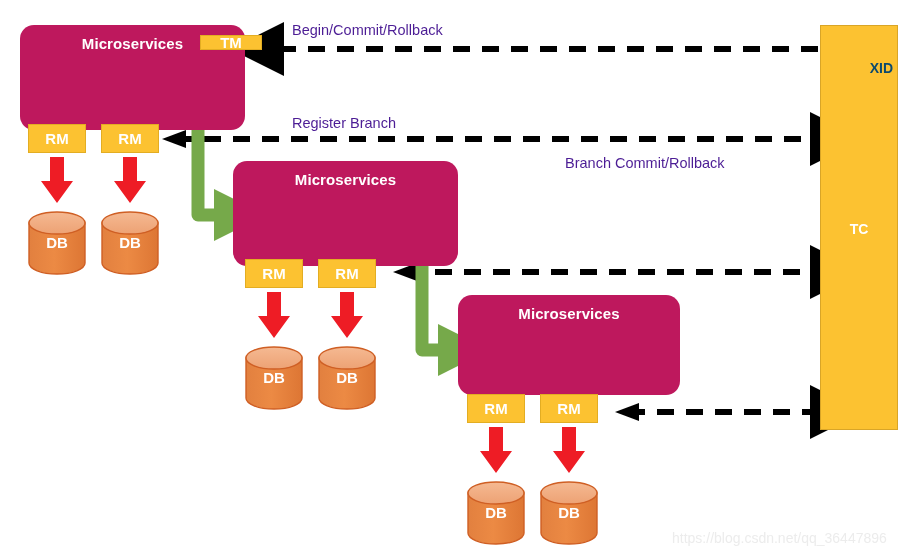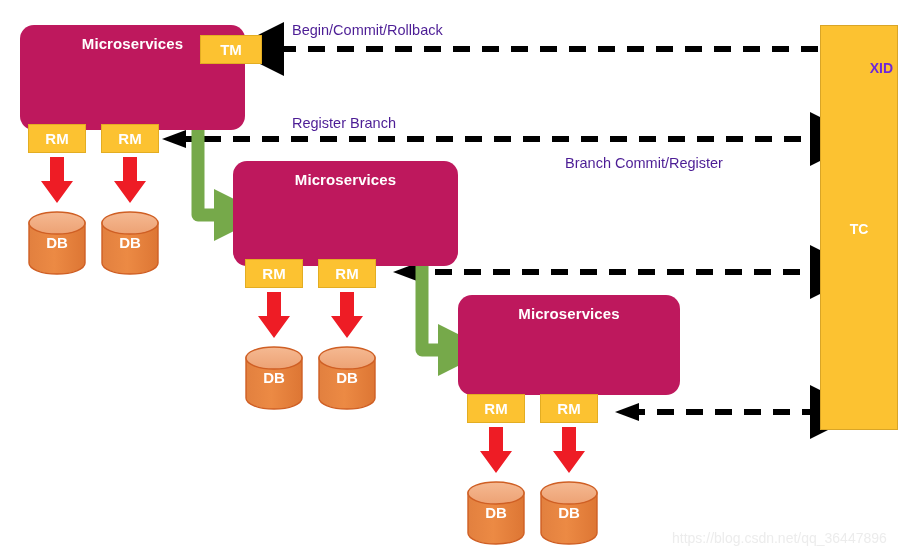--- a/index.html
+++ b/index.html
@@ -75,21 +75,21 @@
   }
   .edge-label {
     position: absolute;
     color: #4c1d95;
     font-size: 14.5px;
     font-family: "Liberation Sans", sans-serif;
     white-space: nowrap;
   }
   .edge-label.bold {
     font-weight: bold;
-    color: #6d28d9;
+    color: #0c4a6e;
     font-size: 14px;
   }
   .db-label {
     position: absolute;
     color: #ffffff;
     font-weight: bold;
     font-size: 15px;
     font-family: "Liberation Sans", sans-serif;
     text-align: center;
     width: 56px;
@@ -201,21 +201,21 @@
     </g>
     <g>
       <path d="M541,493 v40 a28,11 0 0 0 56,0 v-40 z" fill="url(#dbBody)" stroke="#cf5f24" stroke-width="1.4"></path>
       <ellipse cx="569" cy="493" rx="28" ry="11" fill="url(#dbTop)" stroke="#cf5f24" stroke-width="1.4"></ellipse>
     </g>
   </svg>
 
   <div class="ms-box" style="left:20px; top:25px; width:225px; height:105px;">
     <div class="ms-label">Microservices</div>
   </div>
-  <div class="chip" style="left:200px; top:35px; width:62px; height:29px;">
+  <div class="chip" style="left:200px; top:35px; width:62px; height:15px;">
     <span>TM</span>
   </div>
   <div class="chip" style="left:28px; top:124px; width:58px; height:29px;">
     <span>RM</span>
   </div>
   <div class="chip" style="left:101px; top:124px; width:58px; height:29px;">
     <span>RM</span>
   </div>
   <div class="db-label" style="left:29px; top:234px;">DB</div>
   <div class="db-label" style="left:102px; top:234px;">DB</div>
@@ -247,17 +247,17 @@
   <div class="tc-box" style="left:820px; top:25px; width:78px; height:405px;">
     <div class="tc-label" style="top:195px;">TC</div>
   </div>
 
   <div class="edge-label" style="left:292px; top:22px;">Begin/Commit/Rollback</div>
 
   <div class="edge-label bold" style="left:893px; top:60px; transform:translateX(-100%);">XID</div>
 
   <div class="edge-label" style="left:292px; top:115px;">Register Branch</div>
 
-  <div class="edge-label" style="left:565px; top:155px;">Branch Commit/Register</div>
+  <div class="edge-label" style="left:565px; top:155px;">Branch Commit/Rollback</div>
 
   <div class="watermark" style="left:672px; top:530px;">https://blog.csdn.net/qq_36447896</div>
 
 </div>
 
 </body></html>

